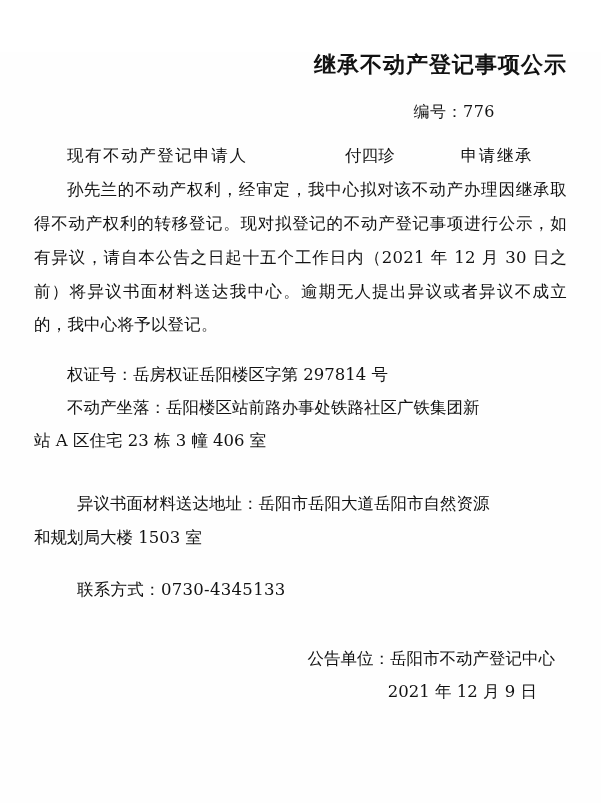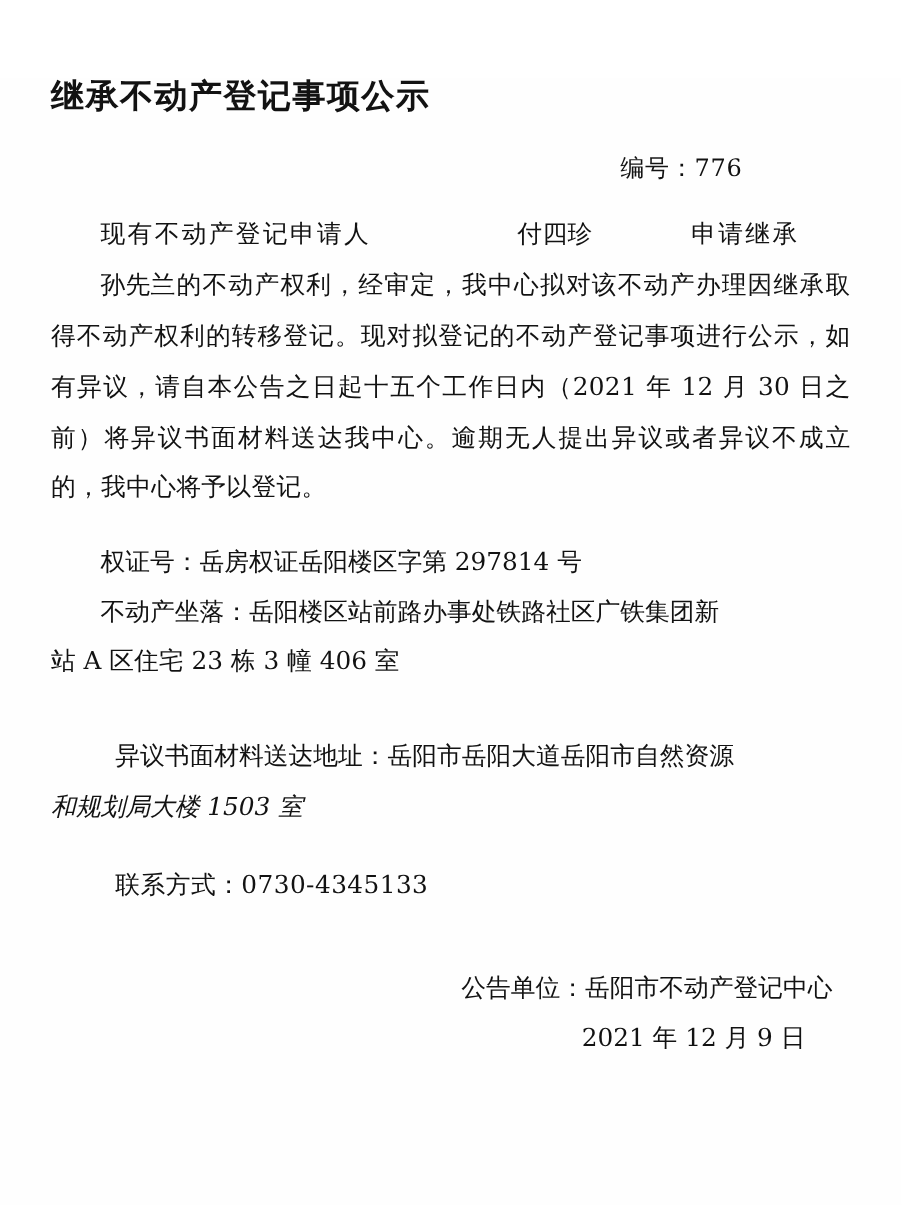--- a/index.html
+++ b/index.html
@@ -17,21 +17,21 @@
   }
   .page {
     width: 601px;
     height: 803px;
     position: relative;
     box-sizing: border-box;
     padding: 0 34px;
     background: #fefefe;
   }
   .doc-title {
-    text-align: left;
+    text-align: right;
     font-size: 22px;
     font-weight: bold;
     letter-spacing: 1px;
     margin-top: 52px;
     margin-bottom: 12px;
     line-height: 1.2;
     font-family: "DejaVu Sans", "Liberation Sans", sans-serif;
   }
   .doc-number {
     text-align: right;
@@ -88,21 +88,20 @@
     margin-top: 30px;
     font-size: 16.5px;
     line-height: 2.05;
   }
   .addr-line {
     text-indent: 2.6em;
     margin: 0;
   }
   .addr-line.cont {
     text-indent: 0;
-    font-style: italic;
   }
   .contact-block {
     margin-top: 18px;
     font-size: 16.5px;
     line-height: 2.0;
   }
   .contact-line {
     text-indent: 2.6em;
     margin: 0;
     letter-spacing: 0.3px;

